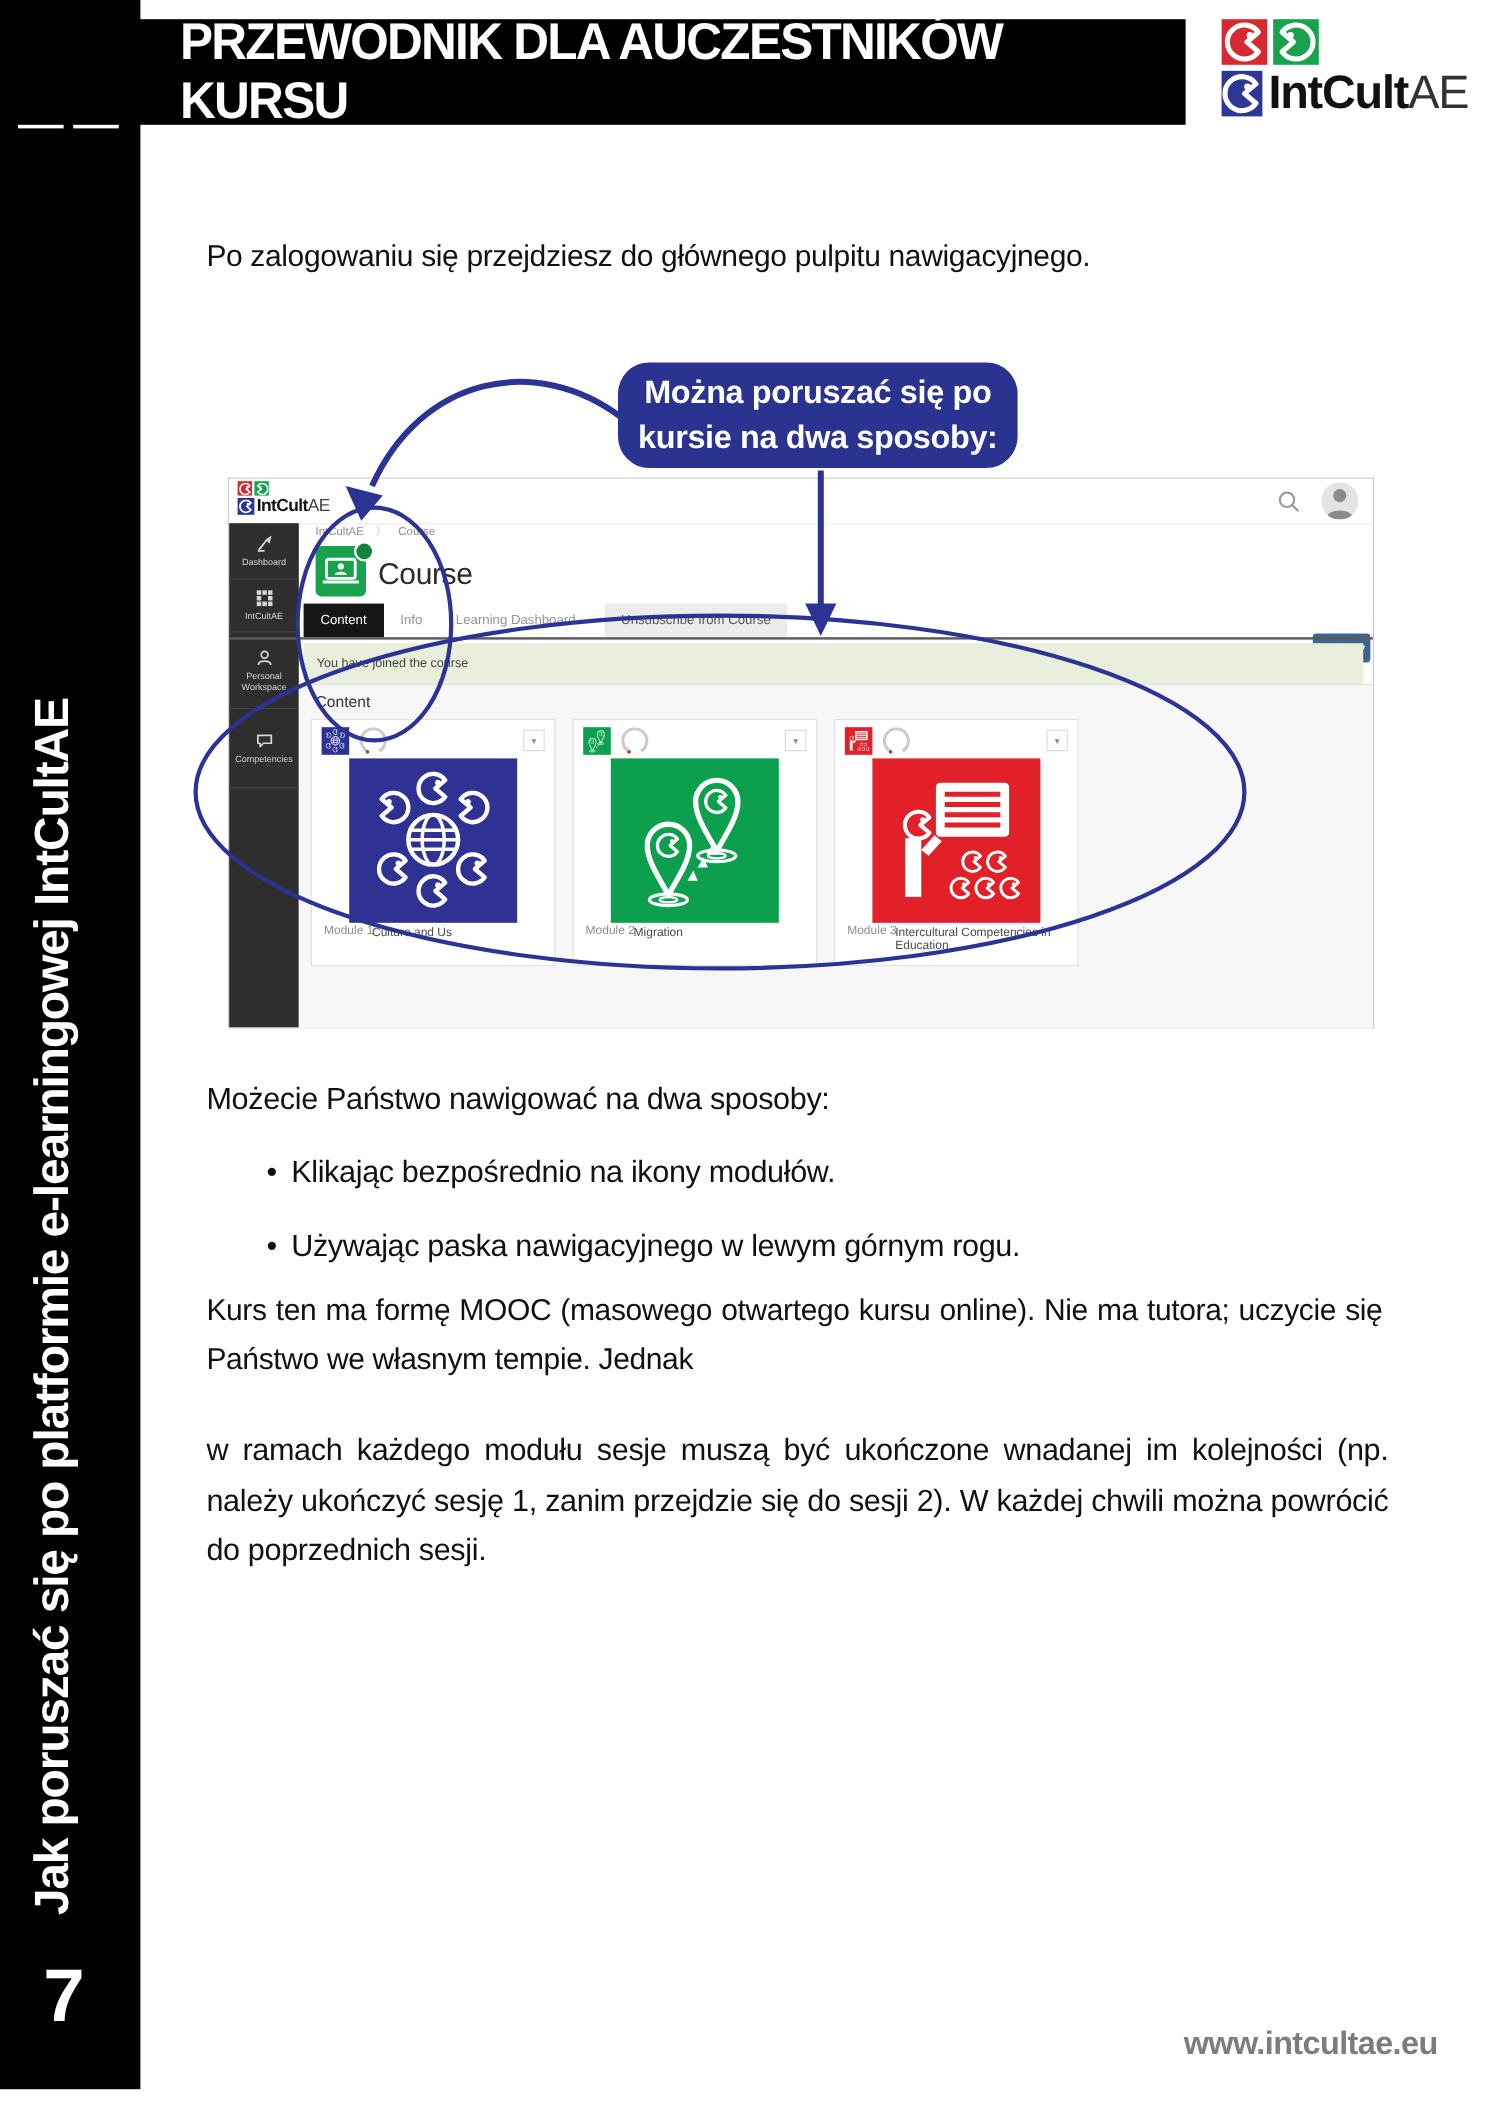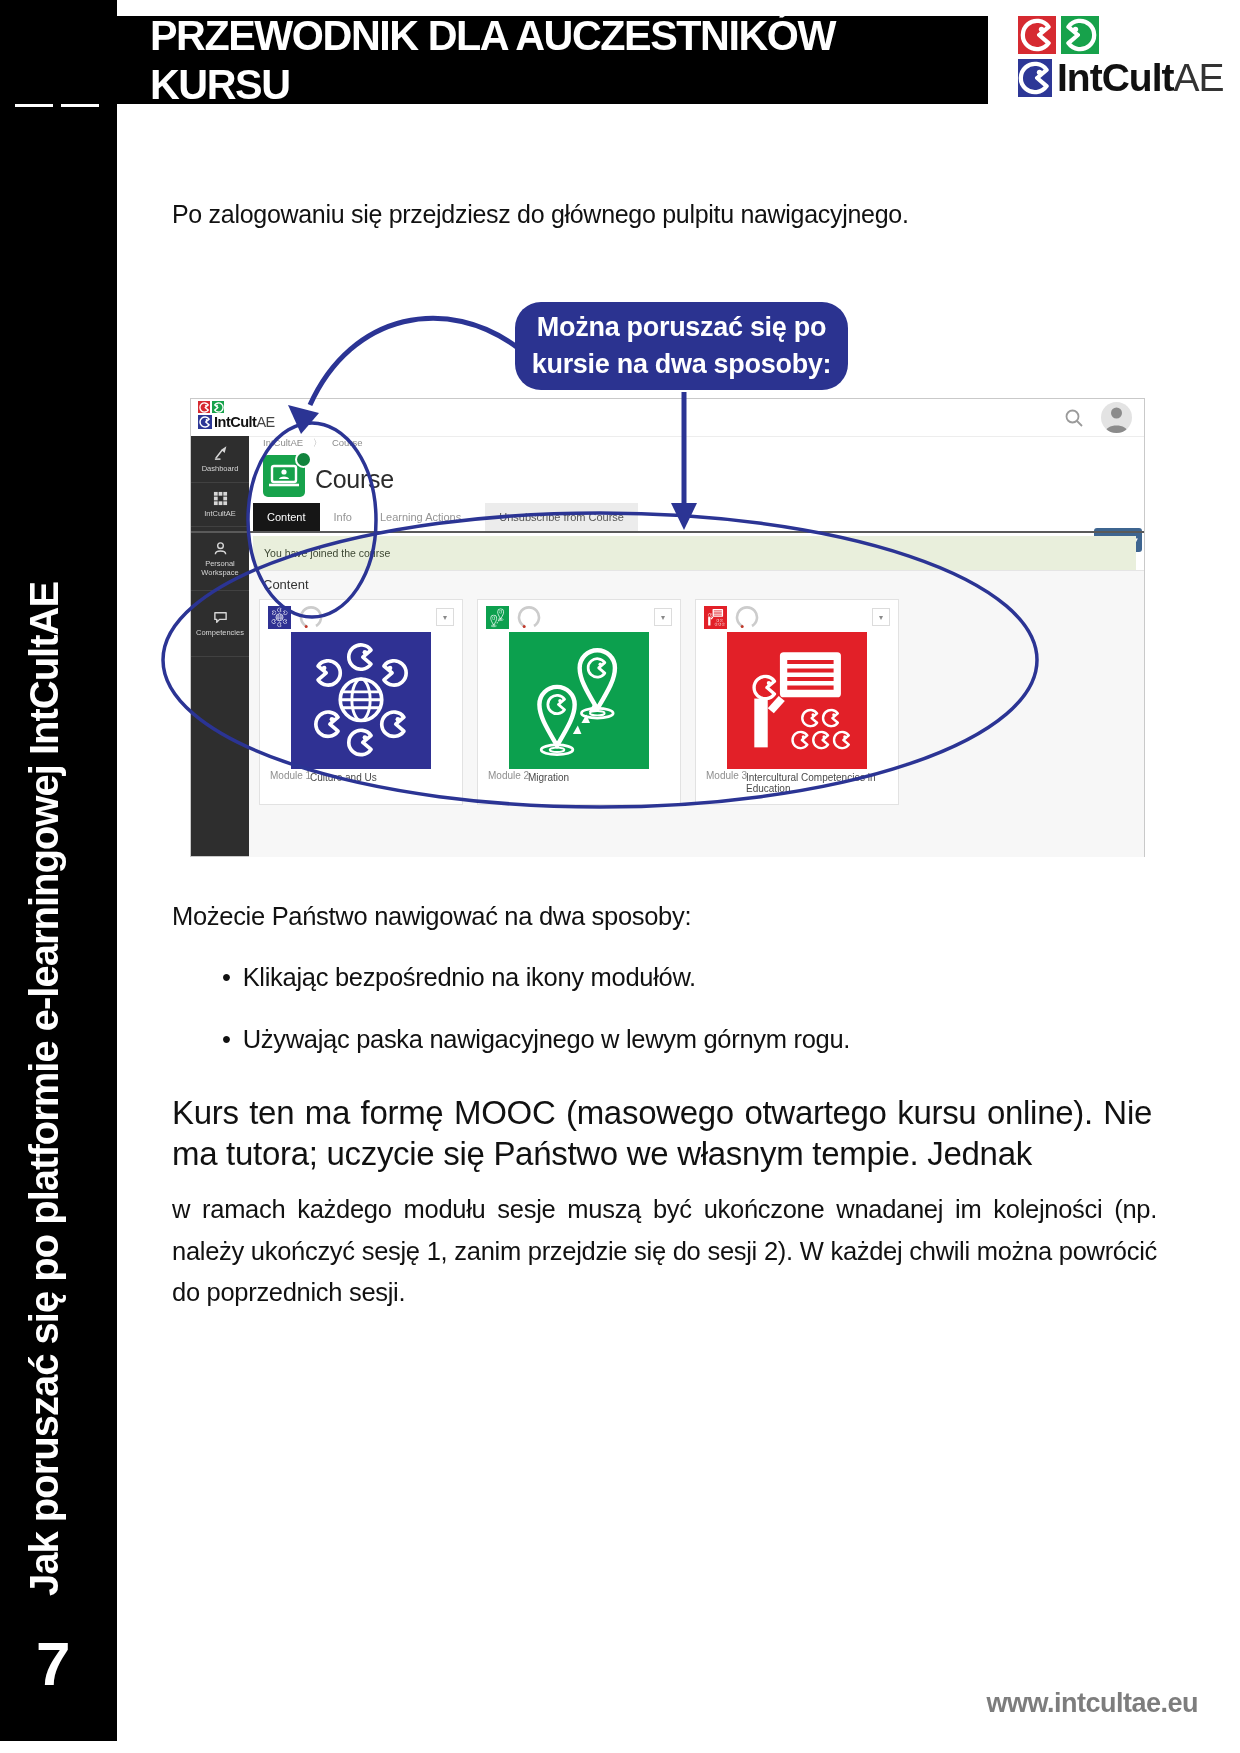--- a/index.html
+++ b/index.html
@@ -28,21 +28,21 @@
   .brand-text b{color:#111;}
   .brand-text i{font-style:normal;font-weight:300;color:#333;}
 
   
   .h1{left:172px;top:138px;font-size:32px;font-weight:bold;letter-spacing:-0.5px;color:#0d0d0d;}
   .intro{left:172px;top:200px;font-size:25px;letter-spacing:-0.3px;}
   .p-nav{left:172px;top:902px;font-size:25.5px;letter-spacing:-0.3px;}
   .bullet{left:222px;width:930px;font-size:25.5px;letter-spacing:-0.3px;}
   .bullet .dot{margin-right:12px;}
   .b1{top:963px;} .b2{top:1025px;}
-  .p-mooc{left:172px;top:1072px;width:980px;font-size:33px;line-height:41px;text-align:justify;letter-spacing:-0.3px;margin-top:20px;}
+  .p-mooc{left:172px;top:1072px;width:980px;font-size:25px;line-height:41px;text-align:justify;letter-spacing:-0.3px;}
   .p-sess{left:172px;top:1189px;width:985px;font-size:25.5px;line-height:41.5px;text-align:justify;letter-spacing:-0.3px;}
   .footer-url{right:42px;top:1688px;font-size:27px;font-weight:bold;color:#7d7d7d;letter-spacing:-0.5px;}
 
   
   .shot{left:190px;top:398px;width:953px;height:457px;background:#fff;border:1px solid #c9c9c9;font-size:10px;}
   .shot .topbar{left:0;top:0;width:953px;height:37px;background:#fff;border-bottom:1px solid #ededed;}
   .shot-logo{left:7px;top:2px;}
   .shot-logo .r1{display:flex;gap:2px;margin-bottom:1px;}
   .sq12{width:12px;height:12px;} .sq14{width:14px;height:14px;}
   .shot-logo .r2{display:flex;gap:2px;align-items:center;}
@@ -307,21 +307,21 @@
     <div class="abs course-title">Course</div>
 
     <div class="abs actions-btn">
       <span>Actions</span>
       <span style="font-size:7px;">▾</span>
     </div>
 
     <div class="abs tabs">
       <div class="tab active">Content</div>
       <div class="tab">Info</div>
-      <div class="tab">Learning Actions</div>
+      <div class="tab">Learning Dashboard</div>
       <div class="tab boxed">Unsubscribe from Course</div>
     </div>
     <div class="abs tabline"></div>
 
     <div class="abs joined">
       <span>You have joined the course</span>
     </div>
 
     <div class="abs content-zone"></div>
     <div class="abs content-h">Content</div>

